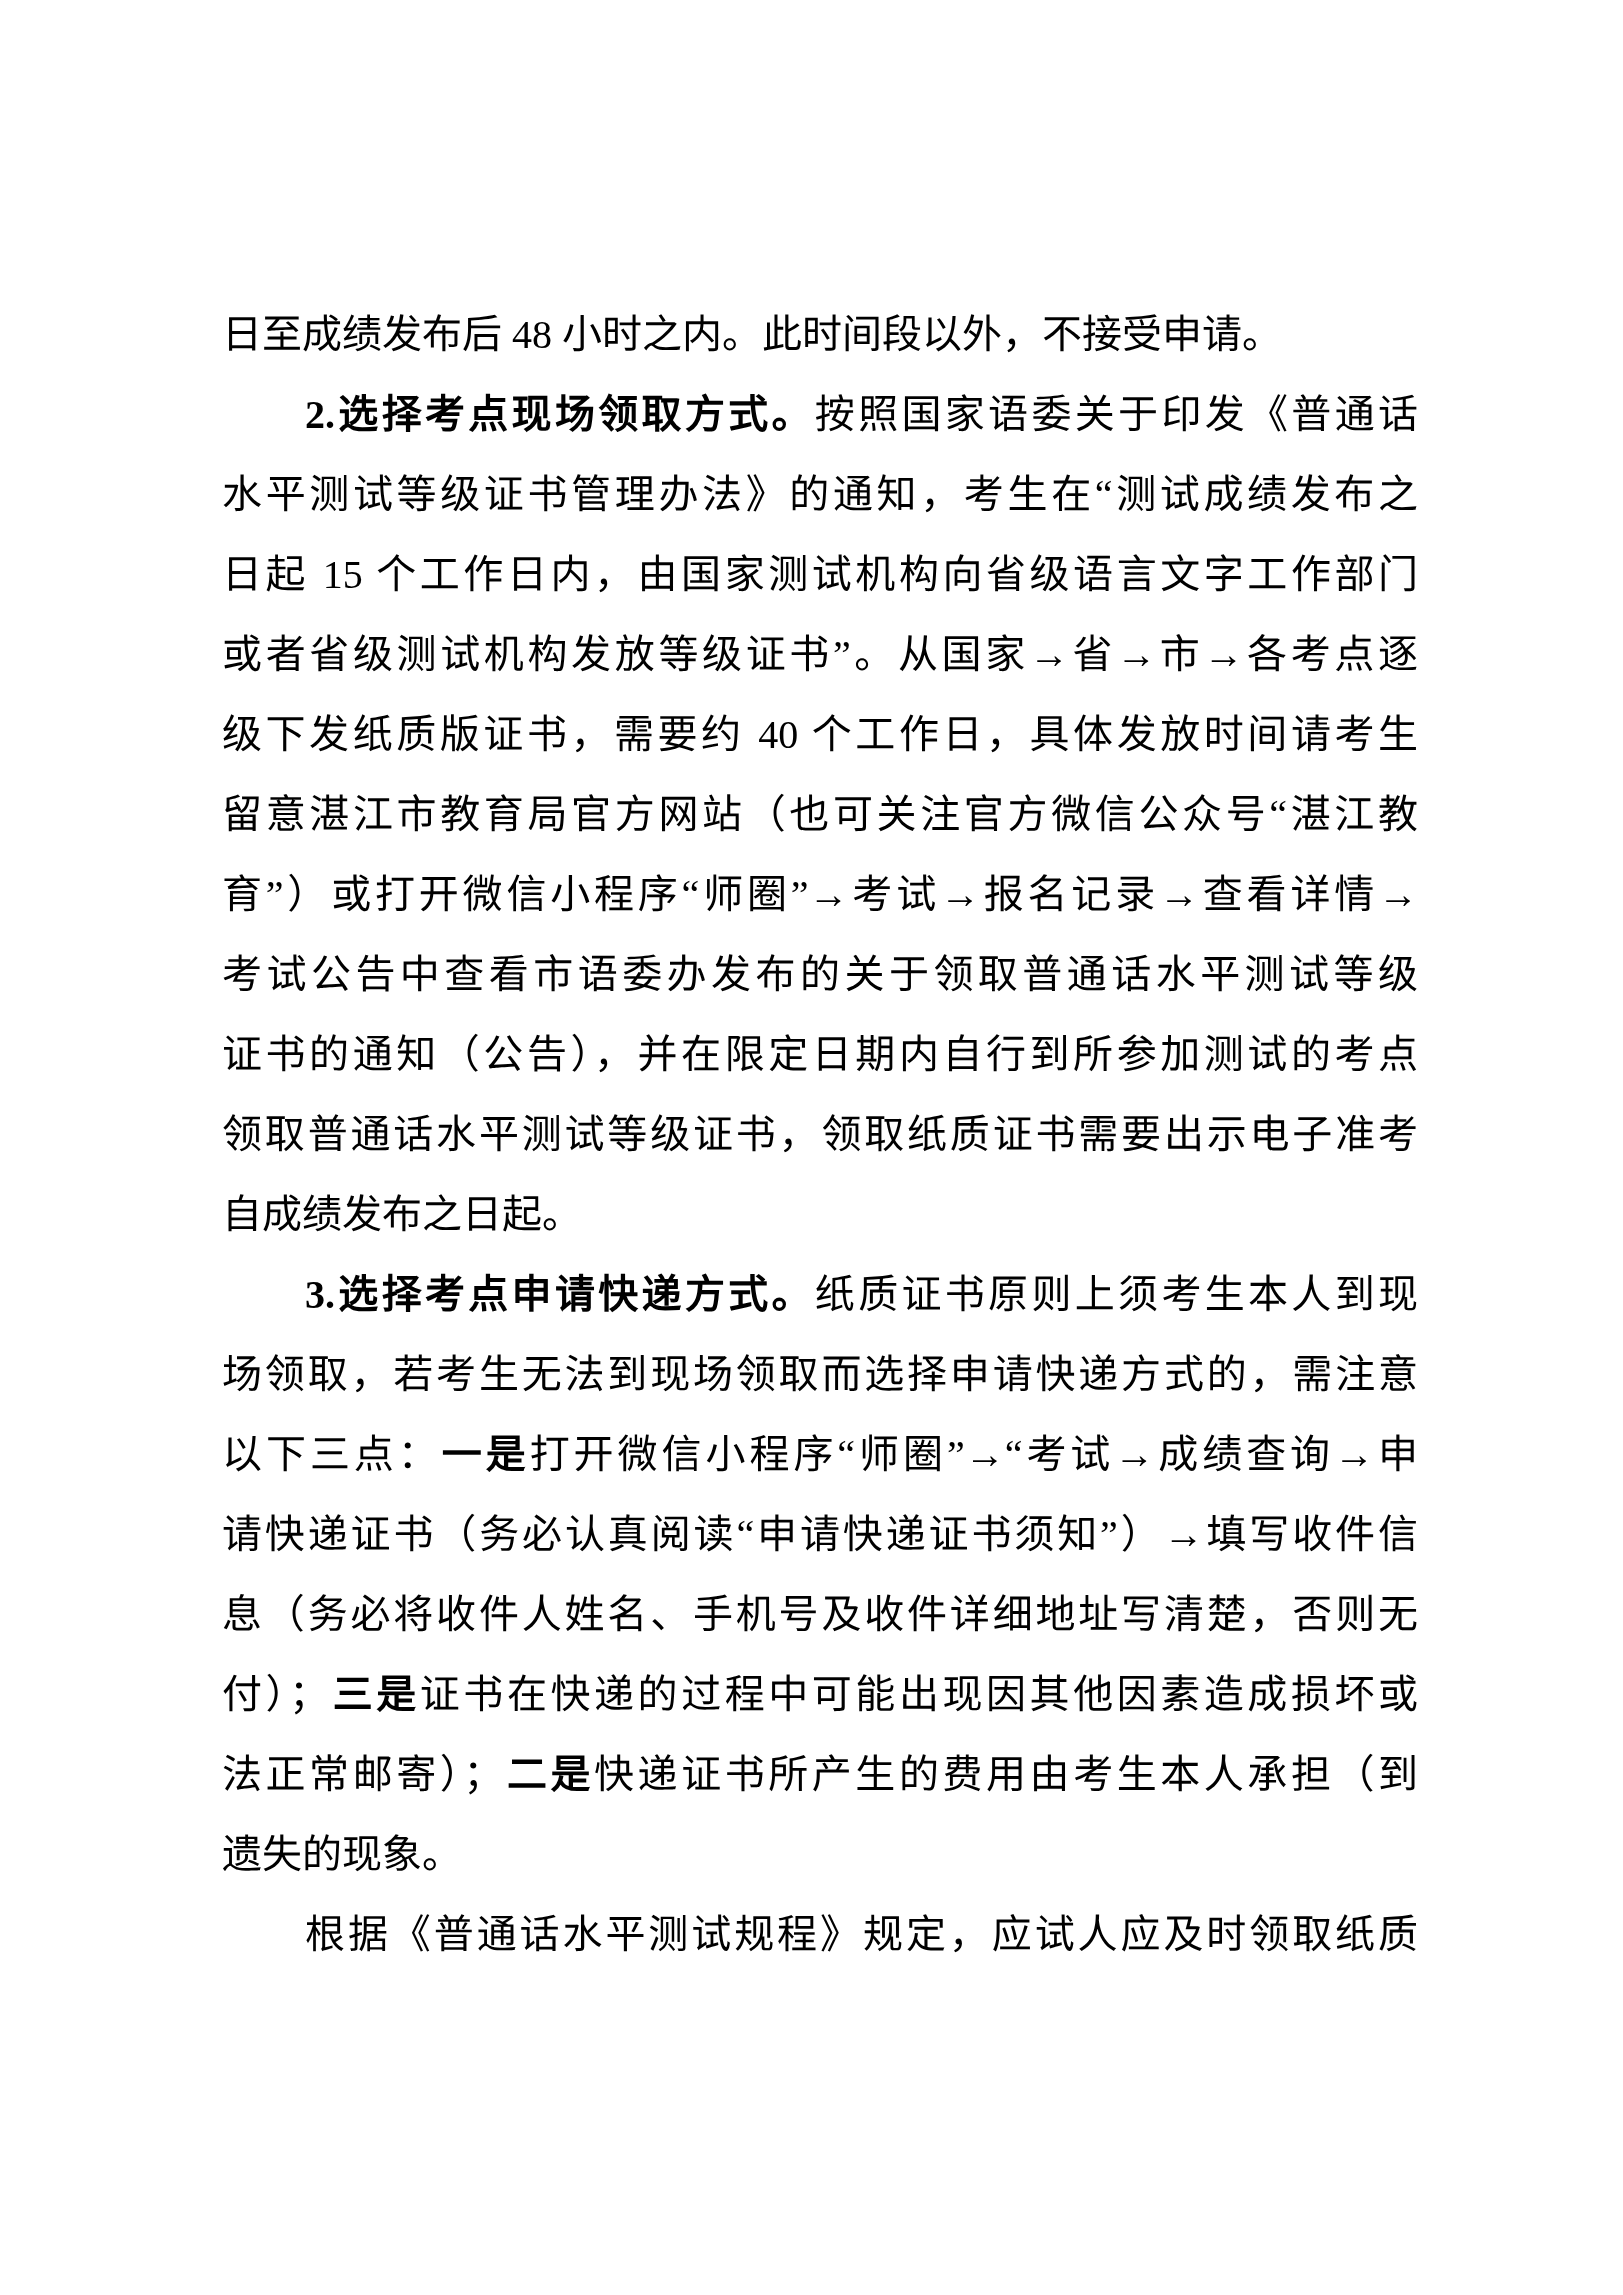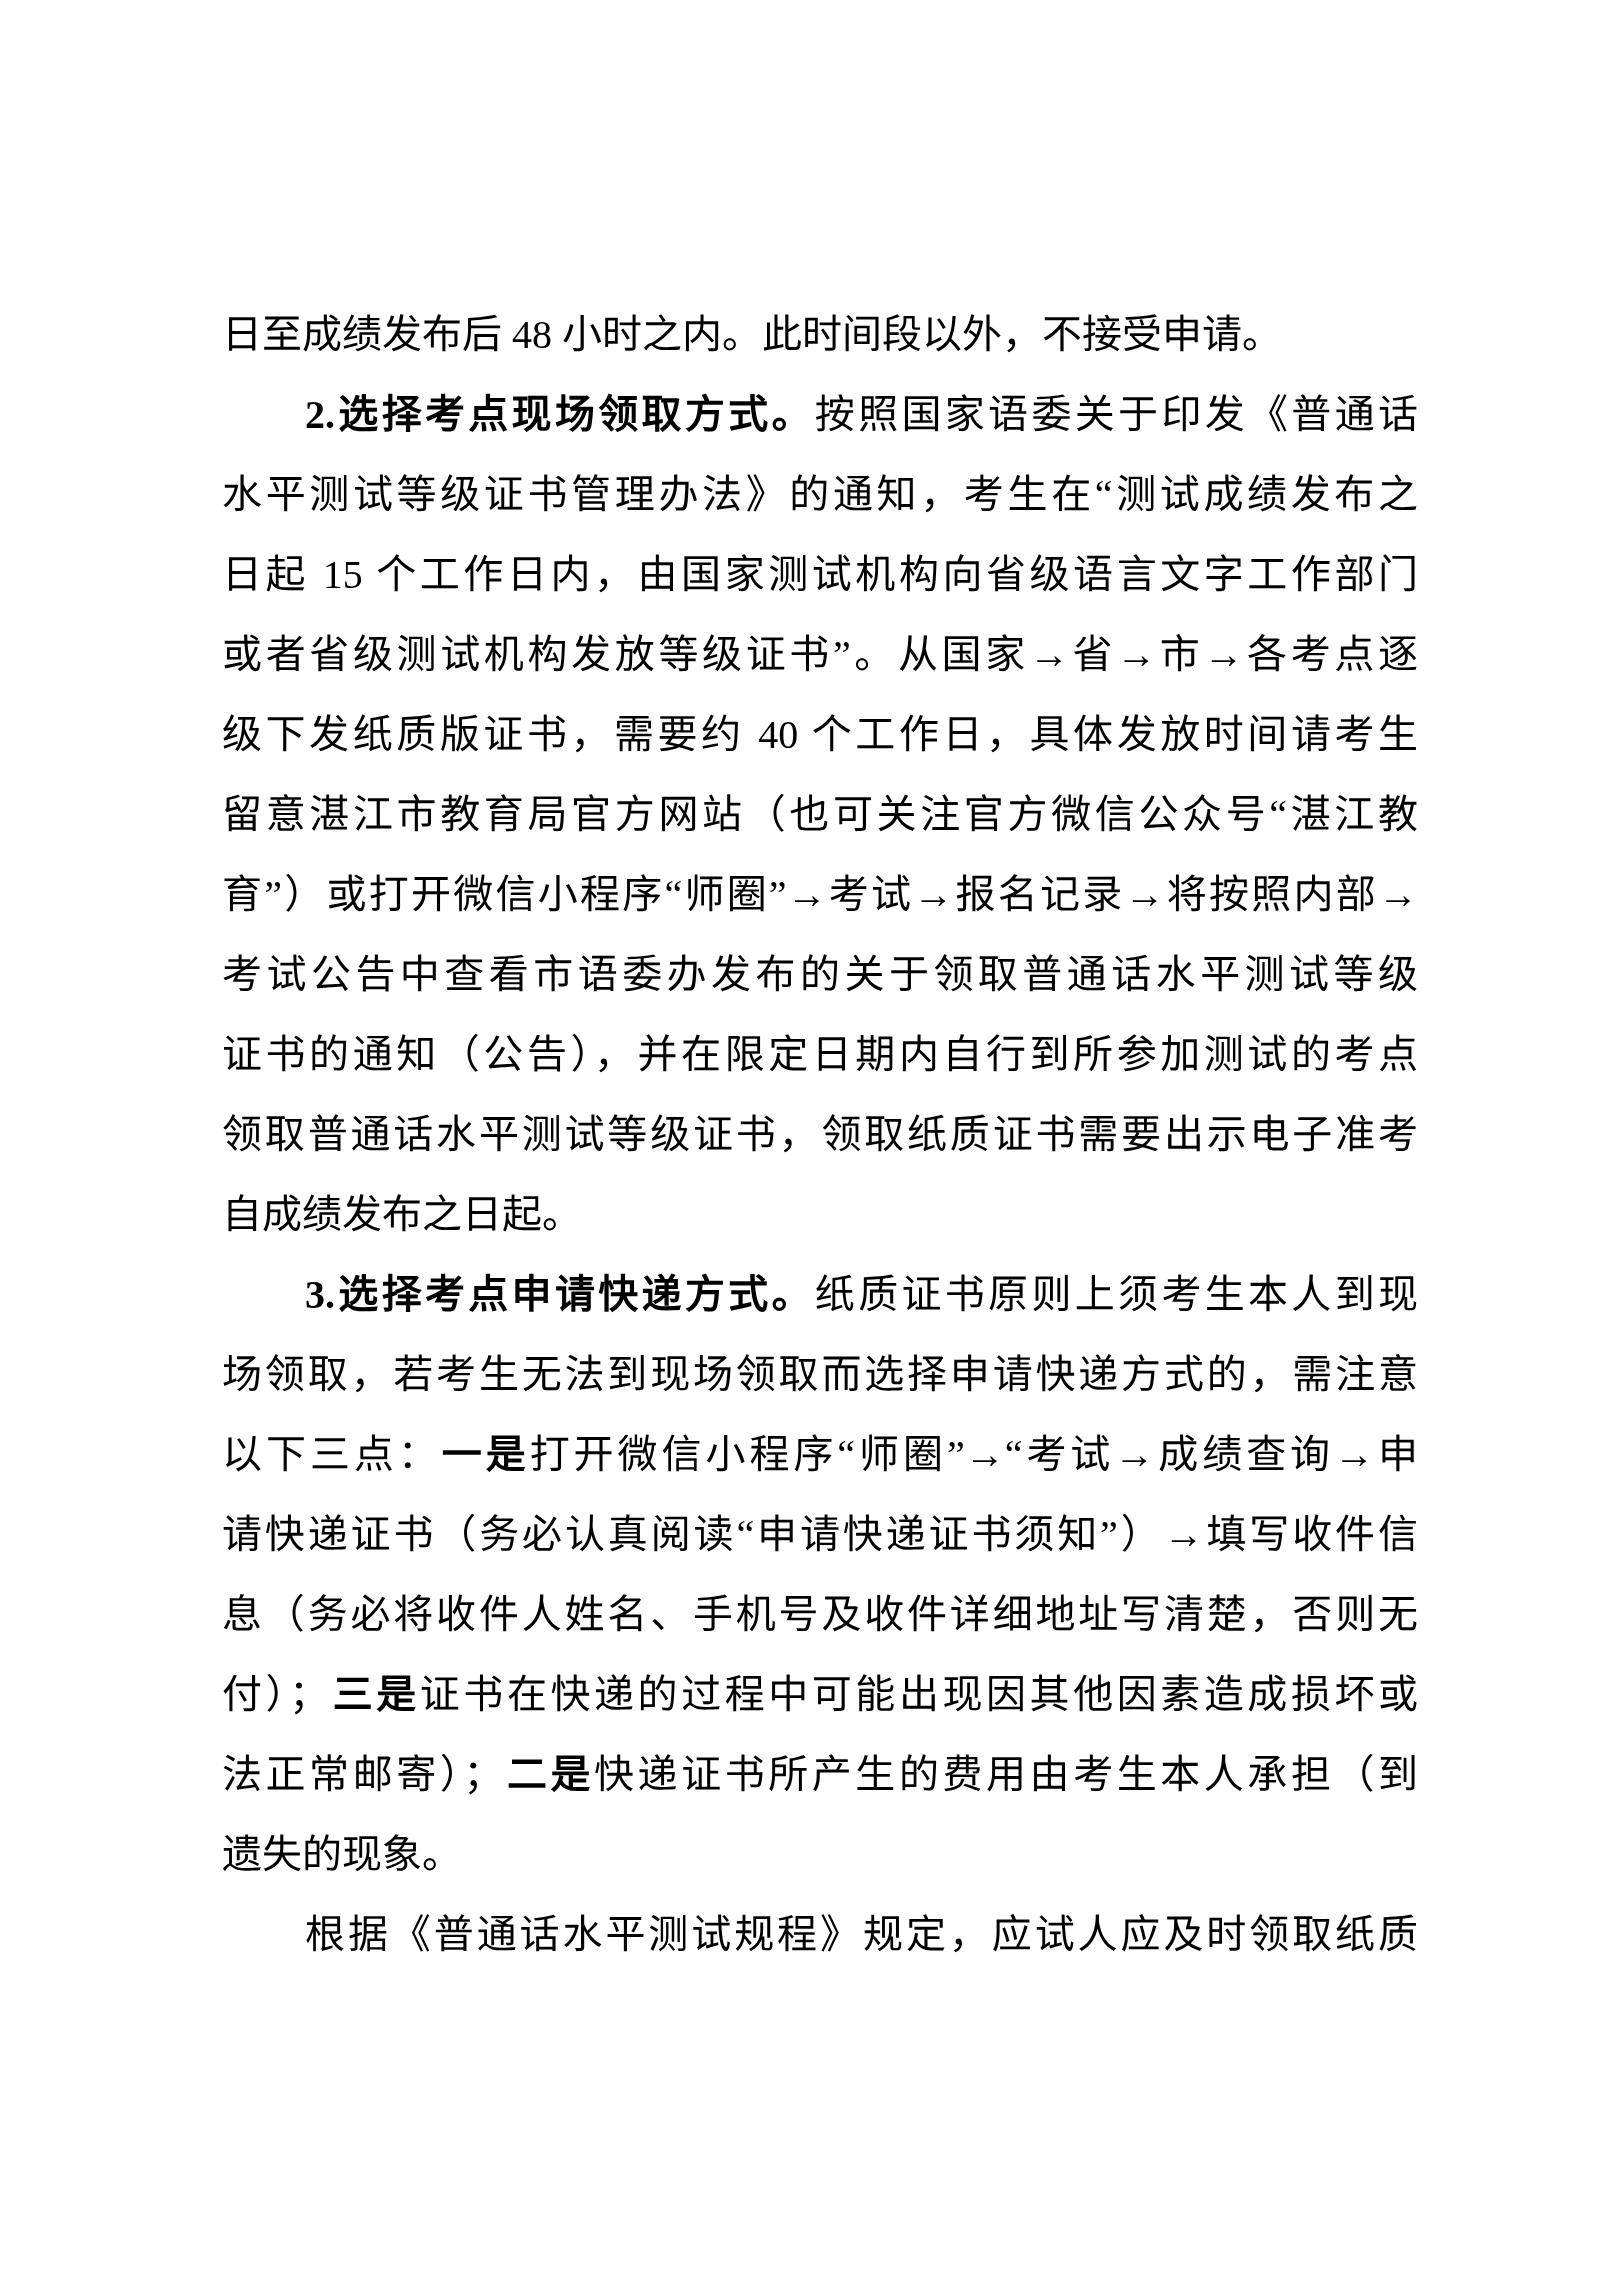--- a/index.html
+++ b/index.html
@@ -56,21 +56,21 @@
 
 <div class="page">
   <main class="text-block">
       <div class="line para-end"><span class="seg">日至成绩发布后 48 小时之内。此时间段以外，不接受申请。</span></div>
       <div class="line indent"><span class="seg bold">2.选择考点现场领取方式。</span><span class="seg">按照国家语委关于印发《普通话</span></div>
       <div class="line"><span class="seg">水平测试等级证书管理办法》的通知，考生在“测试成绩发布之</span></div>
       <div class="line"><span class="seg">日起 15 个工作日内，由国家测试机构向省级语言文字工作部门</span></div>
       <div class="line"><span class="seg">或者省级测试机构发放等级证书”。从国家→省→市→各考点逐</span></div>
       <div class="line"><span class="seg">级下发纸质版证书，需要约 40 个工作日，具体发放时间请考生</span></div>
       <div class="line"><span class="seg">留意湛江市教育局官方网站（也可关注官方微信公众号“湛江教</span></div>
-      <div class="line"><span class="seg">育”）或打开微信小程序“师圈”→考试→报名记录→将按照内部→</span></div>
+      <div class="line"><span class="seg">育”）或打开微信小程序“师圈”→考试→报名记录→查看详情→</span></div>
       <div class="line"><span class="seg">考试公告中查看市语委办发布的关于领取普通话水平测试等级</span></div>
       <div class="line"><span class="seg">证书的通知（公告），并在限定日期内自行到所参加测试的考点</span></div>
       <div class="line"><span class="seg">领取普通话水平测试等级证书，领取纸质证书需要出示电子准考</span></div>
       <div class="line para-end"><span class="seg">自成绩发布之日起。</span></div>
       <div class="line indent"><span class="seg bold">3.选择考点申请快递方式。</span><span class="seg">纸质证书原则上须考生本人到现</span></div>
       <div class="line"><span class="seg">场领取，若考生无法到现场领取而选择申请快递方式的，需注意</span></div>
       <div class="line"><span class="seg">以下三点：</span><span class="seg bold">一是</span><span class="seg">打开微信小程序“师圈”→“考试→成绩查询→申</span></div>
       <div class="line"><span class="seg">请快递证书（务必认真阅读“申请快递证书须知”）→填写收件信</span></div>
       <div class="line"><span class="seg">息（务必将收件人姓名、手机号及收件详细地址写清楚，否则无</span></div>
       <div class="line"><span class="seg">付）；</span><span class="seg bold">三是</span><span class="seg">证书在快递的过程中可能出现因其他因素造成损坏或</span></div>

